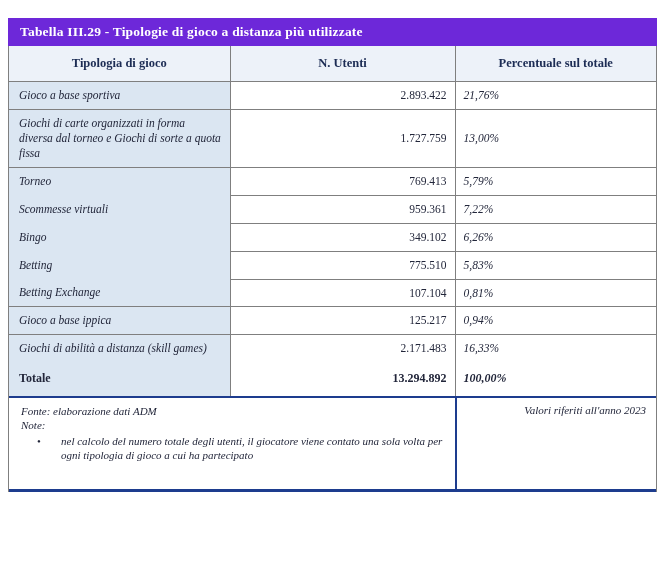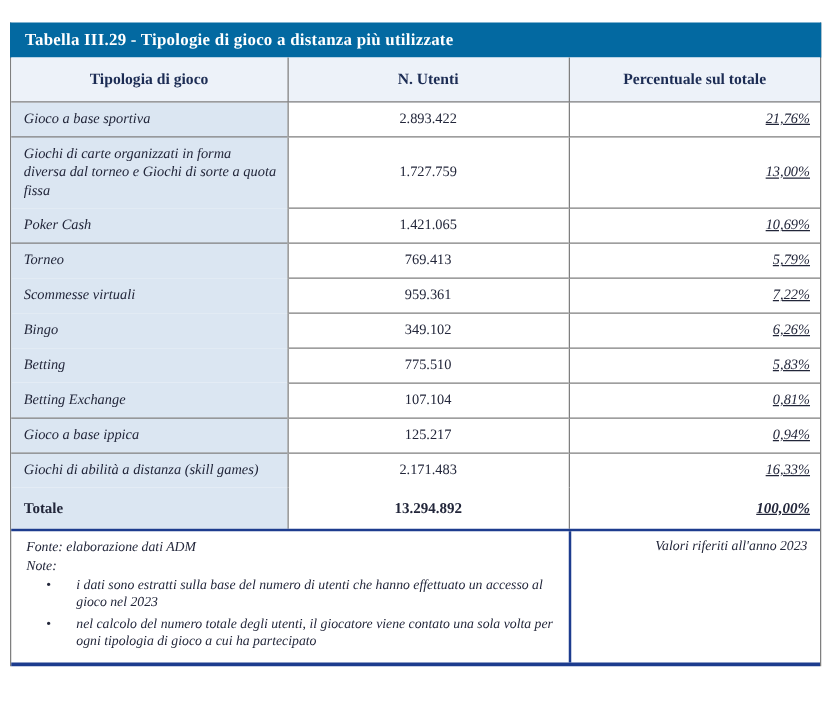--- a/index.html
+++ b/index.html
@@ -8,21 +8,21 @@
     font-family:"Liberation Serif","DejaVu Serif",serif;
     -webkit-font-smoothing:antialiased;
   }
   .page{position:relative;width:665px;height:575px;background:#fff;}
   .figure{
     position:absolute;left:8px;top:18px;width:649px;
     border-left:1px solid #7f7f7f;border-right:1px solid #7f7f7f;
     box-sizing:border-box;background:#fff;
   }
   .titlebar{
-    background:#0369a1;color:#ffffff;height:28px;line-height:28px;
+    background:#6d28d9;color:#ffffff;height:28px;line-height:28px;
     font-size:13.5px;font-weight:bold;padding-left:12px;
     letter-spacing:.2px;margin-left:-1px;margin-right:-1px;
   }
   table.main{
     width:100%;border-collapse:collapse;table-layout:fixed;
   }
   col.c1{width:221px;} col.c2{width:225px;} col.c3{width:201px;}
   thead th{
     background:#edf2f9;color:#1c2c54;font-weight:bold;font-size:12.5px;
     padding:10px 4px;border-bottom:1px solid #7f7f7f;
@@ -30,22 +30,22 @@
   thead th.b-r, tbody td.b-r{border-right:1px solid #7f7f7f;}
   tbody td{
     border-top:1px solid #7f7f7f;font-size:11.5px;color:#22263a;
     padding:6px 8px;line-height:1.3;vertical-align:middle;
   }
   tbody tr:first-child td{border-top:none;}
   td.c-label{
     background:#dbe6f2;font-style:italic;padding-left:10px;
     border-right:1px solid #7f7f7f;
   }
-  td.c-num{text-align:center;border-right:1px solid #7f7f7f;}
-  td.c-pct{text-align:right;font-style:italic;text-decoration:underline;}
+  td.c-num{text-align:right;border-right:1px solid #7f7f7f;}
+  td.c-pct{text-align:left;font-style:italic;}
   tbody tr:not(.gs) td.c-label{border-top-style:hidden;}
   tbody.totalsec td{padding-top:9px;padding-bottom:9px;}
   tbody.totalsec td.c-label{font-style:normal;font-weight:bold;font-size:12px;}
   tbody.totalsec td.c-num{font-weight:bold;font-size:12px;margin-left:44px;}
   tbody.totalsec td.c-pct{font-weight:bold;font-style:italic;font-size:12px;}
   .footer{
     display:flex;border-top:2px solid #1d3c8e;border-bottom:3px solid #1d3c8e;
     min-height:96px;box-sizing:border-box;
   }
   .footer-left{
@@ -93,25 +93,20 @@
           <tr class="gs">
             <td class="c-label">Gioco a base sportiva</td>
             <td class="c-num">2.893.422</td>
             <td class="c-pct">21,76%</td>
           </tr>
           <tr class="gs">
             <td class="c-label">Giochi di carte organizzati in forma diversa dal torneo e Giochi di sorte a quota fissa</td>
             <td class="c-num">1.727.759</td>
             <td class="c-pct">13,00%</td>
           </tr>
-          <tr>
-            <td class="c-label">Poker Cash</td>
-            <td class="c-num">1.421.065</td>
-            <td class="c-pct">10,69%</td>
-          </tr>
           <tr class="gs">
             <td class="c-label">Torneo</td>
             <td class="c-num">769.413</td>
             <td class="c-pct">5,79%</td>
           </tr>
           <tr>
             <td class="c-label">Scommesse virtuali</td>
             <td class="c-num">959.361</td>
             <td class="c-pct">7,22%</td>
           </tr>
@@ -148,21 +143,20 @@
           <td class="c-pct">100,00%</td>
         </tr>
       </tbody>
     </table>
 
     <div class="footer">
       <div class="footer-left">
         <div>Fonte: elaborazione dati ADM</div>
         <div>Note:</div>
         <ul class="notes" id="notes-list">
-            <li>i dati sono estratti sulla base del numero di utenti che hanno effettuato un accesso al gioco nel 2023</li>
             <li>nel calcolo del numero totale degli utenti, il giocatore viene contato una sola volta per ogni tipologia di gioco a cui ha partecipato</li>
           </ul>
       </div>
       <div class="footer-right">
         <span>Valori riferiti all'anno 2023</span>
       </div>
     </div>
 
   </div>
 </div>

